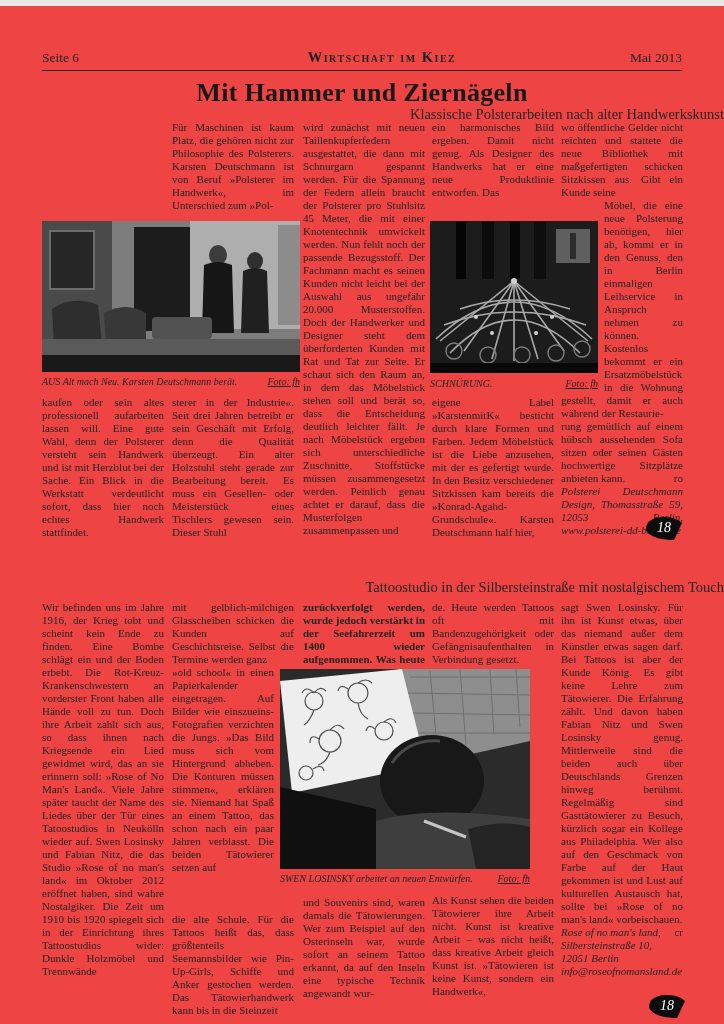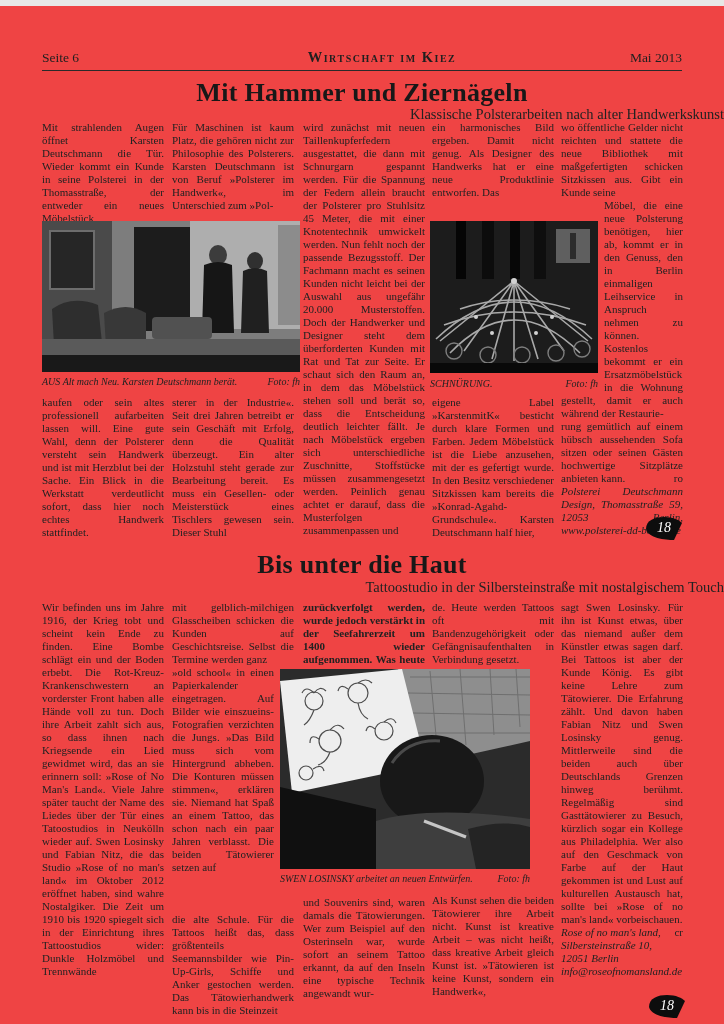--- a/index.html
+++ b/index.html
@@ -18,21 +18,21 @@
   .hdr-rule { position:absolute; left:42px; width:640px; border-top:1.4px solid #2a2a2a; }
   
   .a-title { position:absolute; left:0; width:724px; text-align:center; font-weight:bold; font-size:26px; letter-spacing:.3px; color:#181818; }
   .a-sub   { position:absolute; left:0; width:724px; text-align:right; font-size:14.5px; color:#222; }
   
   .photo { position:absolute; overflow:hidden; background:#222; }
   .photo svg { display:block; }
   .caption { position:absolute; font-style:italic; font-size:10px; line-height:13px; color:#222;
              display:flex; justify-content:space-between; }
   .caption .cap-main { text-align:left; }
-  .caption .cap-credit { text-align:center; white-space:nowrap; margin-left:6px; }
+  .caption .cap-credit { text-align:center; white-space:nowrap; margin-left:6px;text-decoration:underline; }
   
   .spacer-l { float:left;  width:43px; height:184px; }
   .spacer-r { float:right; width:20px; height:247px; }
   .sig { float:right; }
   .contact { font-style:italic; }
   .prelines { white-space:pre-line; }
   
   .badge { position:absolute; width:38px; height:25px; }
   .badge svg { position:absolute; left:0; top:0; }
   .badge .num { position:absolute; left:7px; top:3px; width:24px; text-align:center;
@@ -44,21 +44,20 @@
 <div id="page">
 
   <div class="abs hdr-text" style="left:42px; top:44px;">Seite 6</div>
   <div class="abs masthead" style="left:0; top:43px; width:724px; text-align:center;padding-left:20px;">Wirtschaft im Kiez</div>
   <div class="abs hdr-text" style="right:42px; top:44px;">Mai 2013</div>
   <div class="hdr-rule" style="top:64px;"></div>
 
   <div class="a-title" style="top:72px;">Mit Hammer und Ziernägeln</div>
   <div class="a-sub" style="top:100px;">Klassische Polsterarbeiten nach alter Handwerkskunst</div>
 
-  <div class="col just" style="left:42px;  top:115px;">Mit strahlenden Augen öffnet Karsten Deutschmann die Tür. Wieder kommt ein Kunde in seine Polsterei in der Thomasstraße, der entweder ein neues Möbelstück</div>
   <div class="col just" style="left:172px; top:115px;">Für Maschinen ist kaum Platz, die gehören nicht zur Philosophie des Polsterers. Karsten Deutschmann ist von Beruf »Polsterer im Handwerk«, im Unterschied zum »Pol-</div>
   <div class="col just" style="left:303px; top:115px; height:425px;">wird zunächst mit neuen Taillenkupferfedern ausgestattet, die dann mit Schnurgarn gespannt werden. Für die Spannung der Federn allein braucht der Polsterer pro Stuhlsitz 45 Meter, die mit einer Knotentechnik umwickelt werden. Nun fehlt noch der passende Bezugsstoff. Der Fachmann macht es seinen Kunden nicht leicht bei der Auswahl aus ungefähr 20.000 Musterstoffen. Doch der Handwerker und Designer steht dem überforderten Kunden mit Rat und Tat zur Seite. Er schaut sich den Raum an, in dem das Möbelstück stehen soll und berät so, dass die Entscheidung deutlich leichter fällt. Je nach Möbelstück ergeben sich unterschiedliche Zuschnitte, Stoffstücke müssen zusammengesetzt werden. Peinlich genau achtet er darauf, dass die Musterfolgen zusammenpassen und</div>
   <div class="col just" style="left:432px; top:115px;">ein harmonisches Bild ergeben. Damit nicht genug. Als Designer des Handwerks hat er eine neue Produktlinie entworfen. Das</div>
 
   <div class="photo" style="left:42px; top:215px; width:258px; height:151px;">
     <svg width="258" height="151" viewBox="0 0 258 151" xmlns="http://www.w3.org/2000/svg">
       <rect width="258" height="151" fill="#7d7d7d"></rect>
       <rect x="0" y="0" width="70" height="118" fill="#4a4a4a"></rect>
       <rect x="8" y="10" width="44" height="58" fill="#262626" stroke="#6d6d6d" stroke-width="2"></rect>
       <rect x="92" y="6" width="56" height="104" fill="#1c1c1c"></rect>
@@ -133,21 +132,20 @@
     <div class="just contact">Polsterei Deutschmann Design, Thomasstraße 59, 12053 Berlin, www.polsterei-dd-berlin.de</div>
   </div>
 
   <div class="badge" style="left:645px; top:510px;">
     <svg width="38" height="25" viewBox="0 0 38 25">
       <path d="M1 13 C1 4 10 1 19 1 C28 1 34 4 37 7 L29 24 C20 24 3 22 1 13 Z" fill="#0d0d0d"></path>
     </svg>
     <span class="num">18</span>
   </div>
 
-  <div class="a-title" style="top:544px;">Bis unter die Haut</div>
   <div class="a-sub" style="top:573px;">Tattoostudio in der Silbersteinstraße mit nostalgischem Touch</div>
 
   <div class="col just" style="left:42px; top:595px; height:420px;">Wir befinden uns im Jahre 1916, der Krieg tobt und scheint kein Ende zu finden. Eine Bombe schlägt ein und der Boden erbebt. Die Rot-Kreuz-Krankenschwestern an vorderster Front haben alle Hände voll zu tun. Doch ihre Arbeit zahlt sich aus, so dass ihnen nach Kriegsende ein Lied gewidmet wird, das an sie erinnern soll: »Rose of No Man's Land«. Viele Jahre später taucht der Name des Liedes über der Tür eines Tatoostudios in Neukölln wieder auf. Swen Losinsky und Fabian Nitz, die das Studio »Rose of no man's land« im Oktober 2012 eröffnet haben, sind wahre Nostalgiker. Die Zeit um 1910 bis 1920 spiegelt sich in der Einrichtung ihres Tattoostudios wider: Dunkle Holzmöbel und Trennwände</div>
 
   <div class="col" style="left:172px; top:595px;">
     <div class="just">mit gelblich-milchigen Glasscheiben schicken die Kunden auf Geschichtsreise. Selbst die Termine werden ganz</div>
     <div class="just narrowfix">
       <span class="spacer-r"></span><span>»old school« in einen Papierkalender eingetragen. Auf Bilder wie einszueins-Fotografien verzichten die Jungs. »Das Bild muss sich vom Hintergrund abheben. Die Konturen müssen stimmen«, erklären sie. Niemand hat Spaß an einem Tattoo, das schon nach ein paar Jahren verblasst. Die beiden Tätowierer setzen auf</span>
     </div>
     <div class="just">die alte Schule. Für die Tattoos heißt das, dass größtenteils Seemannsbilder wie Pin-Up-Girls, Schiffe und Anker gestochen werden. Das Tätowierhandwerk kann bis in die Steinzeit</div>

